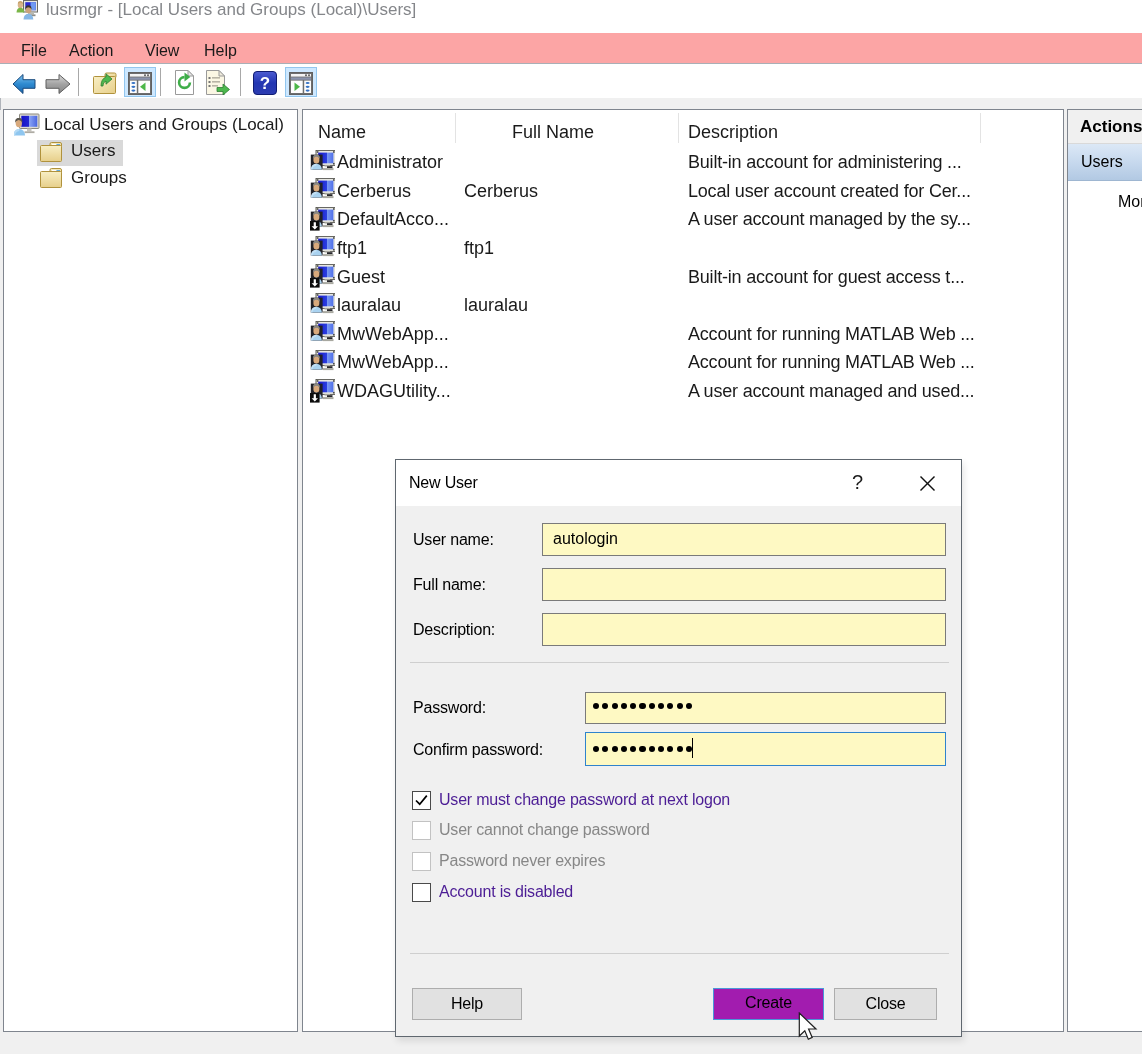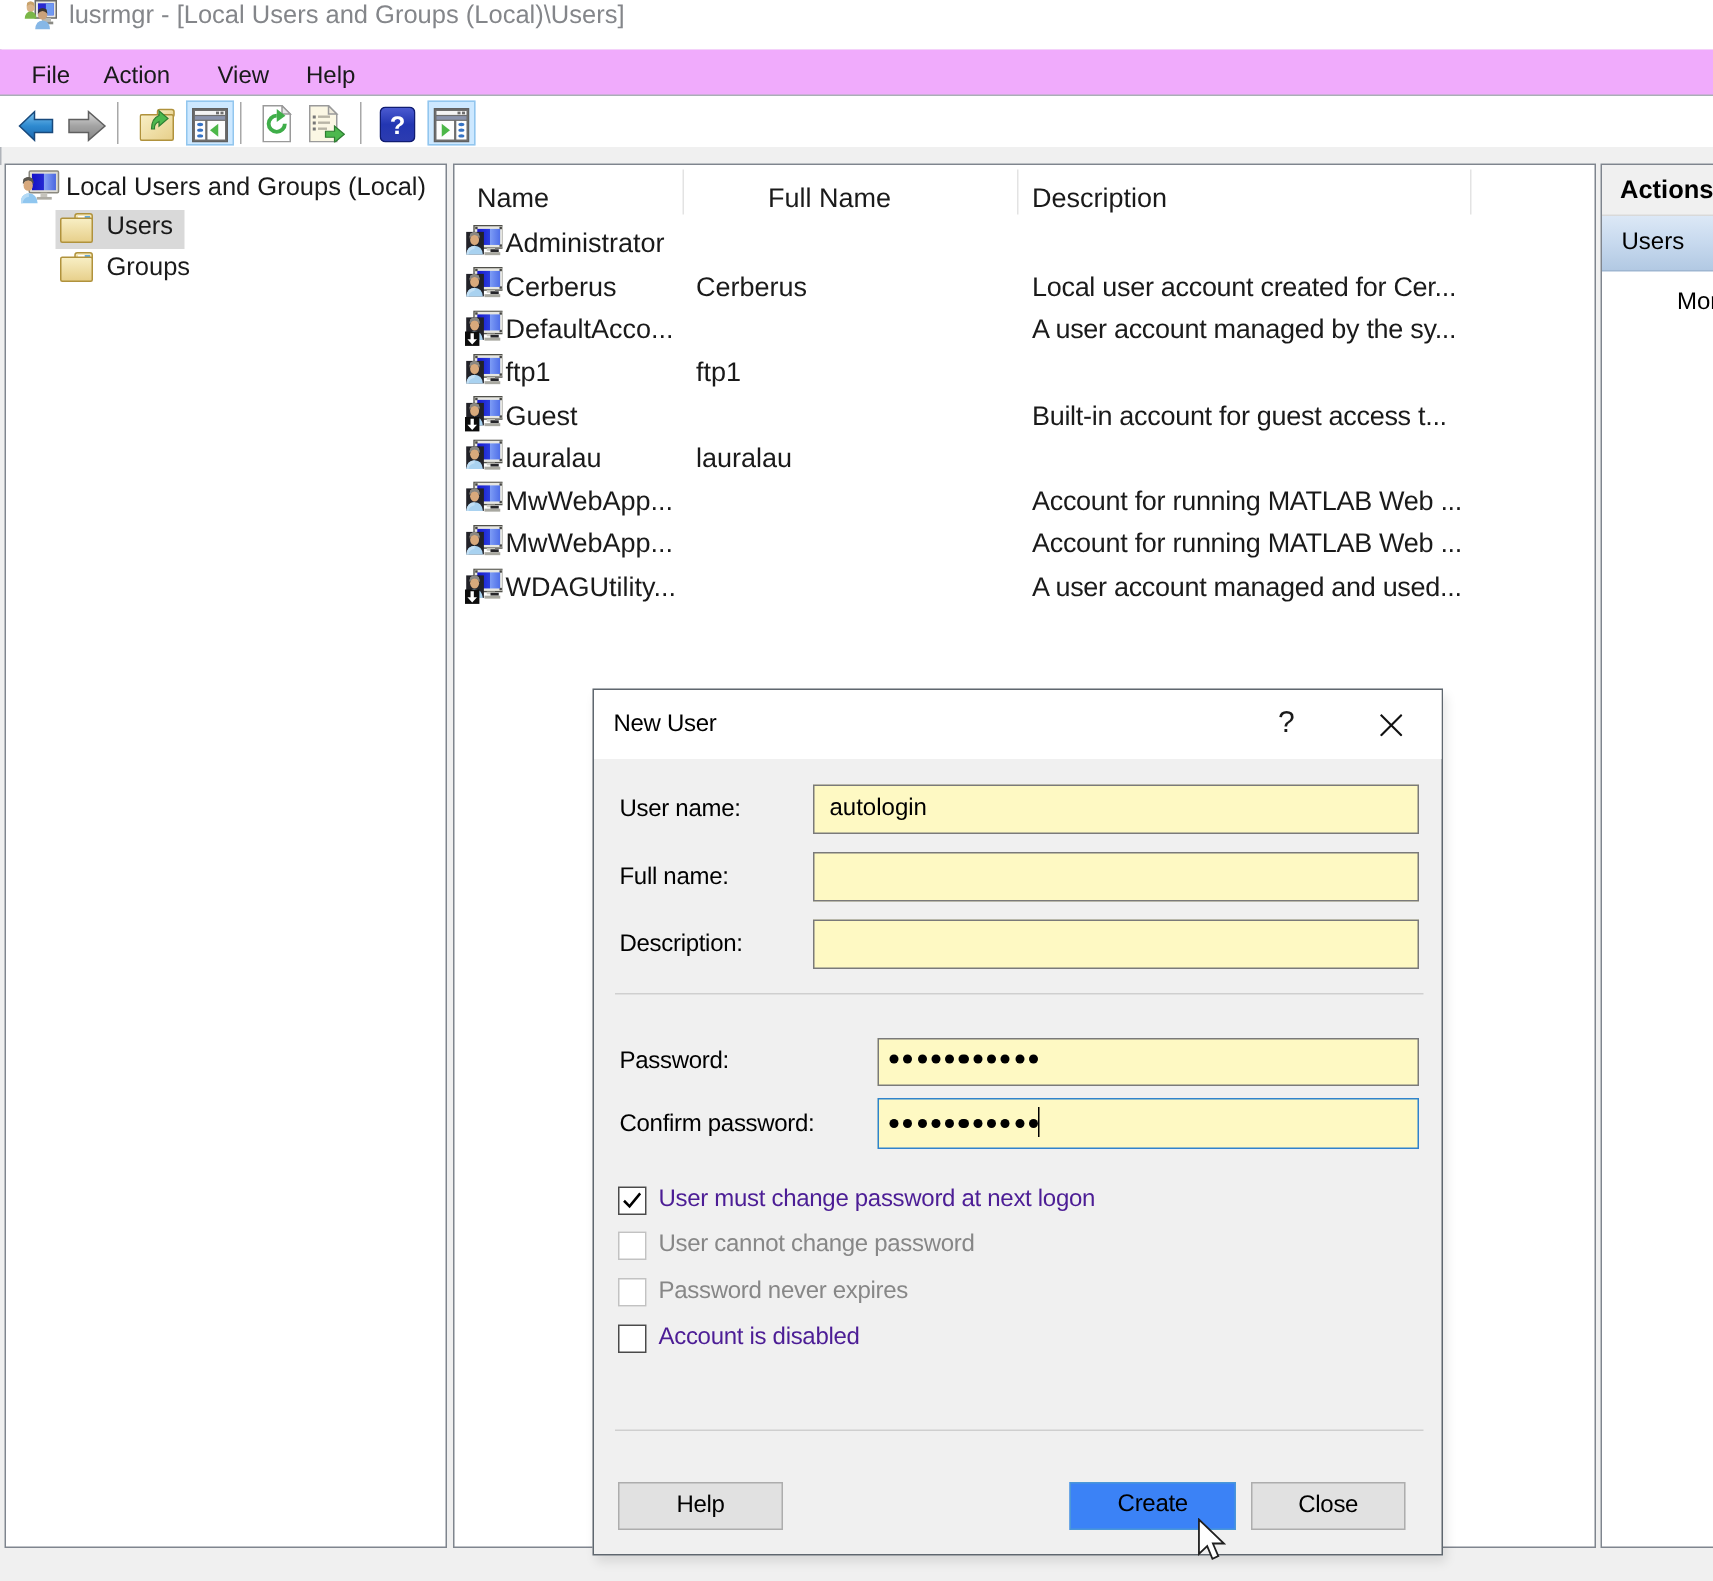--- a/index.html
+++ b/index.html
@@ -1,21 +1,21 @@
 <!DOCTYPE html>
 <html><head>
 <meta charset="utf-8">
 <style>
   * { margin:0; padding:0; box-sizing:border-box; }
   html,body { width:1142px; height:1054px; overflow:hidden; }
   body { font-family:"Liberation Sans", sans-serif; background:#f0f0f0; position:relative; }
   .abs { position:absolute; }
   #titlebar { left:0; top:0; width:1142px; height:33px; background:#fff; }
   #titletext { left:46px; top:0px; font-size:17px; line-height:20px; color:#84868a; }
-  #menubar { left:0; top:33px; width:1142px; height:31px; background:#f0abfc; border-bottom:1px solid #a9afb6; }
+  #menubar { left:0; top:33px; width:1142px; height:31px; background:#fca5a5; border-bottom:1px solid #a9afb6; }
   .menuitem { position:absolute; top:9px; font-size:16px; color:#1a1a1a; }
   #toolbar { left:0; top:64px; width:1142px; height:34px; background:#fff; }
   .tsep { position:absolute; top:4px; width:1px; height:28px; background:#a8a8a8; }
   .tbtn-sel { position:absolute; top:3px; width:32px; height:30px; background:#cde8ff; border:1px solid #92c6ee; }
   .panel { position:absolute; background:#fff; border:1px solid #7f858e; overflow:hidden; }
   #treepanel { left:3px; top:109px; width:295px; height:923px; }
   #listpanel { left:302px; top:109px; width:762px; height:923px; }
   #actpanel  { left:1067px; top:109px; width:80px; height:923px; }
   .ttext { position:absolute; font-size:17px; color:#1a1a1a; white-space:nowrap; line-height:20px; }
   #treesel { position:absolute; left:33px; top:30px; width:86px; height:26px; background:#d9d9d9; }
@@ -251,20 +251,21 @@
           <use href="#u-ic"></use>
           <rect x="0" y="14" width="9.6" height="9.6" fill="#0c0c0c"></rect>
           <path d="M3.7,15.2 h2.2 v4 h2.1 l-3.2,3.4 -3.2,-3.4 h2.1 z" fill="#fff"></path>
         </g>
       </defs>
     </svg>
     <svg class="row-ic" style="left:7px;top:40px;">
       <use href="#u-ic"></use>
     </svg>
     <div class="cell" style="left:34px;top:42px;">Administrator</div>
+    <div class="cell desc" style="left:385px;top:42px;">Built-in account for administering ...</div>
     <svg class="row-ic" style="left:7px;top:68px;">
       <use href="#u-ic"></use>
     </svg>
     <div class="cell" style="left:34px;top:71px;">Cerberus</div>
     <div class="cell" style="left:161px;top:71px;">Cerberus</div>
     <div class="cell desc" style="left:385px;top:71px;">Local user account created for Cer...</div>
     <svg class="row-ic" style="left:7px;top:97px;">
       <use href="#u-ic-d"></use>
     </svg>
     <div class="cell" style="left:34px;top:99px;">DefaultAcco...</div>
@@ -368,19 +369,19 @@
     </div>
     <div class="cbl" style="top:330px;">User must change password at next logon</div>
     <div class="cb dis" style="top:361px;"></div>
     <div class="cbl dis" style="top:360px;">User cannot change password</div>
     <div class="cb dis" style="top:392px;"></div>
     <div class="cbl dis" style="top:391px;">Password never expires</div>
     <div class="cb" style="top:423px;"></div>
     <div class="cbl" style="top:422px;">Account is disabled</div>
     <div class="dsep" style="top:493px;"></div>
     <div class="btn" style="left:16px;top:528px;width:110px;">Help</div>
-    <div class="btn" style="left:317px;top:528px;width:111px;background:#3b82f6;border:1.5px solid #4a97d9;line-height:28px;">Create</div>
+    <div class="btn" style="left:317px;top:528px;width:111px;background:#a21caf;border:1.5px solid #4a97d9;line-height:28px;">Create</div>
     <div class="btn" style="left:438px;top:528px;width:103px;">Close</div>
   </div>
 
   <svg class="abs" style="left:798px;top:1012px;z-index:50;" width="20" height="29" viewBox="0 0 20 29">
     <path d="M1.3,1 L1.3,24 L6.8,18.7 L10.3,27.2 L14.2,25.4 L10.6,17 L18,17 Z" fill="#fff" stroke="#1f1f1f" stroke-width="1.2" stroke-linejoin="miter"></path>
   </svg>
 
 </body></html>

